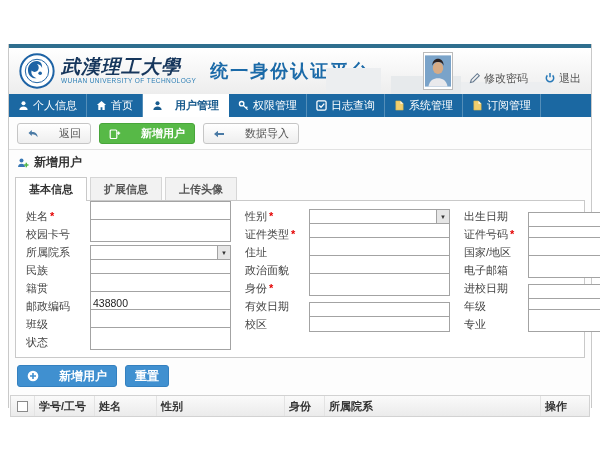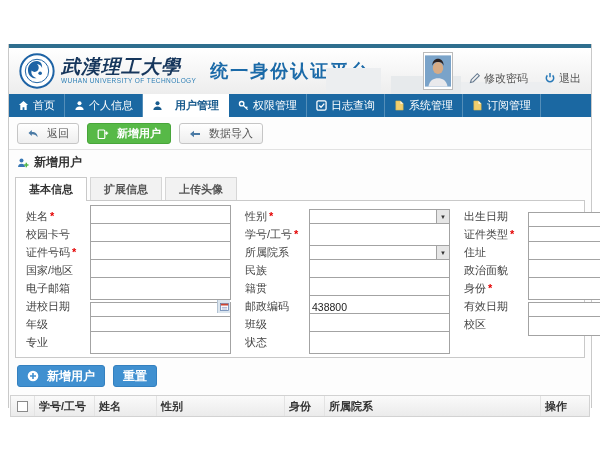--- a/index.html
+++ b/index.html
@@ -28,35 +28,35 @@
   
   .nav { height:23px; background:#1b68a2; display:flex; }
   .nav-item { display:flex; align-items:center; gap:4px; padding:0 9px; font-size:11px;
     color:#fff; border-right:1px solid rgba(255,255,255,0.25); cursor:pointer; white-space:nowrap; }
   .nav-item.active { background:#fff; color:#1a5c8e; font-weight:bold;gap:12px; }
   .nico { width:11px; height:11px; display:inline-block; }
   .nico svg { width:11px; height:11px; display:block; }
   
   .main { height:291px; background:#fdfdfd; }
   .toolbar { display:flex; gap:8px; padding:6px 8px 5px; }
-  .btn { display:inline-flex; align-items:center; gap:8px; height:21px; padding:0 9px;
+  .btn { display:inline-flex; align-items:center; gap:20px; height:21px; padding:0 9px;
     font-size:11px; border-radius:3px; cursor:pointer; white-space:nowrap; }
   .btn.gray { background:linear-gradient(#ffffff,#eeeeee); border:1px solid #c6c6c6; color:#555; }
   .btn.green { background:#57b947; border:1px solid #48a53a; color:#fff; font-weight:bold; }
   .btn.blue { background:#4090d0; border:1px solid #3480bf; color:#fff; font-weight:bold; height:22px; font-size:12px; }
   .bico { width:12px; height:12px; } .bico svg{ width:12px; height:12px; display:block;}
   .sect { display:flex; align-items:center; gap:5px; padding:4px 8px 3px;
     border-top:1px solid #e2e2e2; font-size:12px; font-weight:bold; color:#333; }
   .tabs { display:flex; gap:3px; padding:3px 0 0 6px; position:relative; z-index:2; }
   .tab { padding:4px 13px 3px; font-size:11px; font-weight:bold; color:#555;
     background:#f2f2f2; border:1px solid #d6d6d6; border-bottom:none; cursor:pointer; }
   .tab.active { background:#fff; color:#333; border-color:#c9c9c9; padding-bottom:4px; margin-bottom:-1px; }
   .panel { margin:0 6px; background:#fff; border:1px solid #c9c9c9; padding:8px 10px 7px; }
   .fgrid { display:grid; grid-template-columns:1fr 1fr 1fr; column-gap:14px; row-gap:3px; }
-  .cell { display:flex; align-items:center; height:15px; }
+  .cell { display:flex; align-items:flex-end; height:15px; }
   .lbl { flex:0 0 64px; font-size:11px; color:#444; white-space:nowrap; overflow:visible; }
   .req { color:#e40000; font-weight:bold; margin-left:2px; }
   .inp { flex:1; min-width:0; height:23px; border:1px solid #a3a3a3; font-size:10.5px;
     padding:0 2px; background:#fff; color:#222; }
   .selwrap { flex:1; min-width:0; position:relative; height:15px; border:1px solid #a3a3a3; background:#fff; }
   .selbtn { position:absolute; right:0; top:0; width:13px; height:13px; background:#e6e6e6;
     border-left:1px solid #a3a3a3; font-size:6px; color:#333; display:flex;
     align-items:center; justify-content:center; cursor:pointer; }
   .datewrap { flex:1; min-width:0; position:relative; height:15px; }
   .datewrap .inp { width:100%; height:15px; padding-right:15px; }
@@ -113,33 +113,33 @@
         </svg>
         <span>退出</span>
       </div>
     </div>
   </div>
 
   <div class="nav">
     <div class="nav-item">
       <span class="nico">
           <svg viewBox="0 0 12 12">
-            <path d="M6 1l5 4.5H9.5V11H7V8H5v3H2.5V5.5H1z" fill="currentColor"></path>
-          </svg>
-        </span>
-      <span>首页</span>
-    </div>
-    <div class="nav-item">
-      <span class="nico">
-          <svg viewBox="0 0 12 12">
             <circle cx="6" cy="3.5" r="2.2" fill="currentColor"></circle>
             <path d="M1.5 11c0-2.6 2-4 4.5-4s4.5 1.4 4.5 4z" fill="currentColor"></path>
           </svg>
         </span>
       <span>个人信息</span>
+    </div>
+    <div class="nav-item">
+      <span class="nico">
+          <svg viewBox="0 0 12 12">
+            <path d="M6 1l5 4.5H9.5V11H7V8H5v3H2.5V5.5H1z" fill="currentColor"></path>
+          </svg>
+        </span>
+      <span>首页</span>
     </div>
     <div class="nav-item active">
       <span class="nico">
           <svg viewBox="0 0 12 12">
             <circle cx="6" cy="3.5" r="2.2" fill="currentColor"></circle>
             <path d="M1.5 11c0-2.6 2-4 4.5-4s4.5 1.4 4.5 4z" fill="currentColor"></path>
           </svg>
         </span>
       <span>用户管理</span>
     </div>
@@ -241,24 +241,20 @@
         <div class="cell">
           <span class="lbl"><span>出生日期</span><span class="req"></span></span>
           <div class="datewrap"><input class="inp" value="" style=""></div>
         </div>
 
         <div class="cell">
           <span class="lbl"><span>校园卡号</span><span class="req"></span></span>
           <input class="inp" value="" style="">
         </div>
         <div class="cell">
-          <span class="lbl"><span>学号/工号</span><span class="req">*</span></span>
-          <input class="inp" value="" style="">
-        </div>
-        <div class="cell">
           <span class="lbl"><span>证件类型</span><span class="req">*</span></span>
           <input class="inp" value="" style="">
         </div>
 
         <div class="cell">
           <span class="lbl"><span>证件号码</span><span class="req">*</span></span>
           <input class="inp" value="" style="">
         </div>
         <div class="cell">
           <span class="lbl"><span>所属院系</span><span class="req"></span></span>

